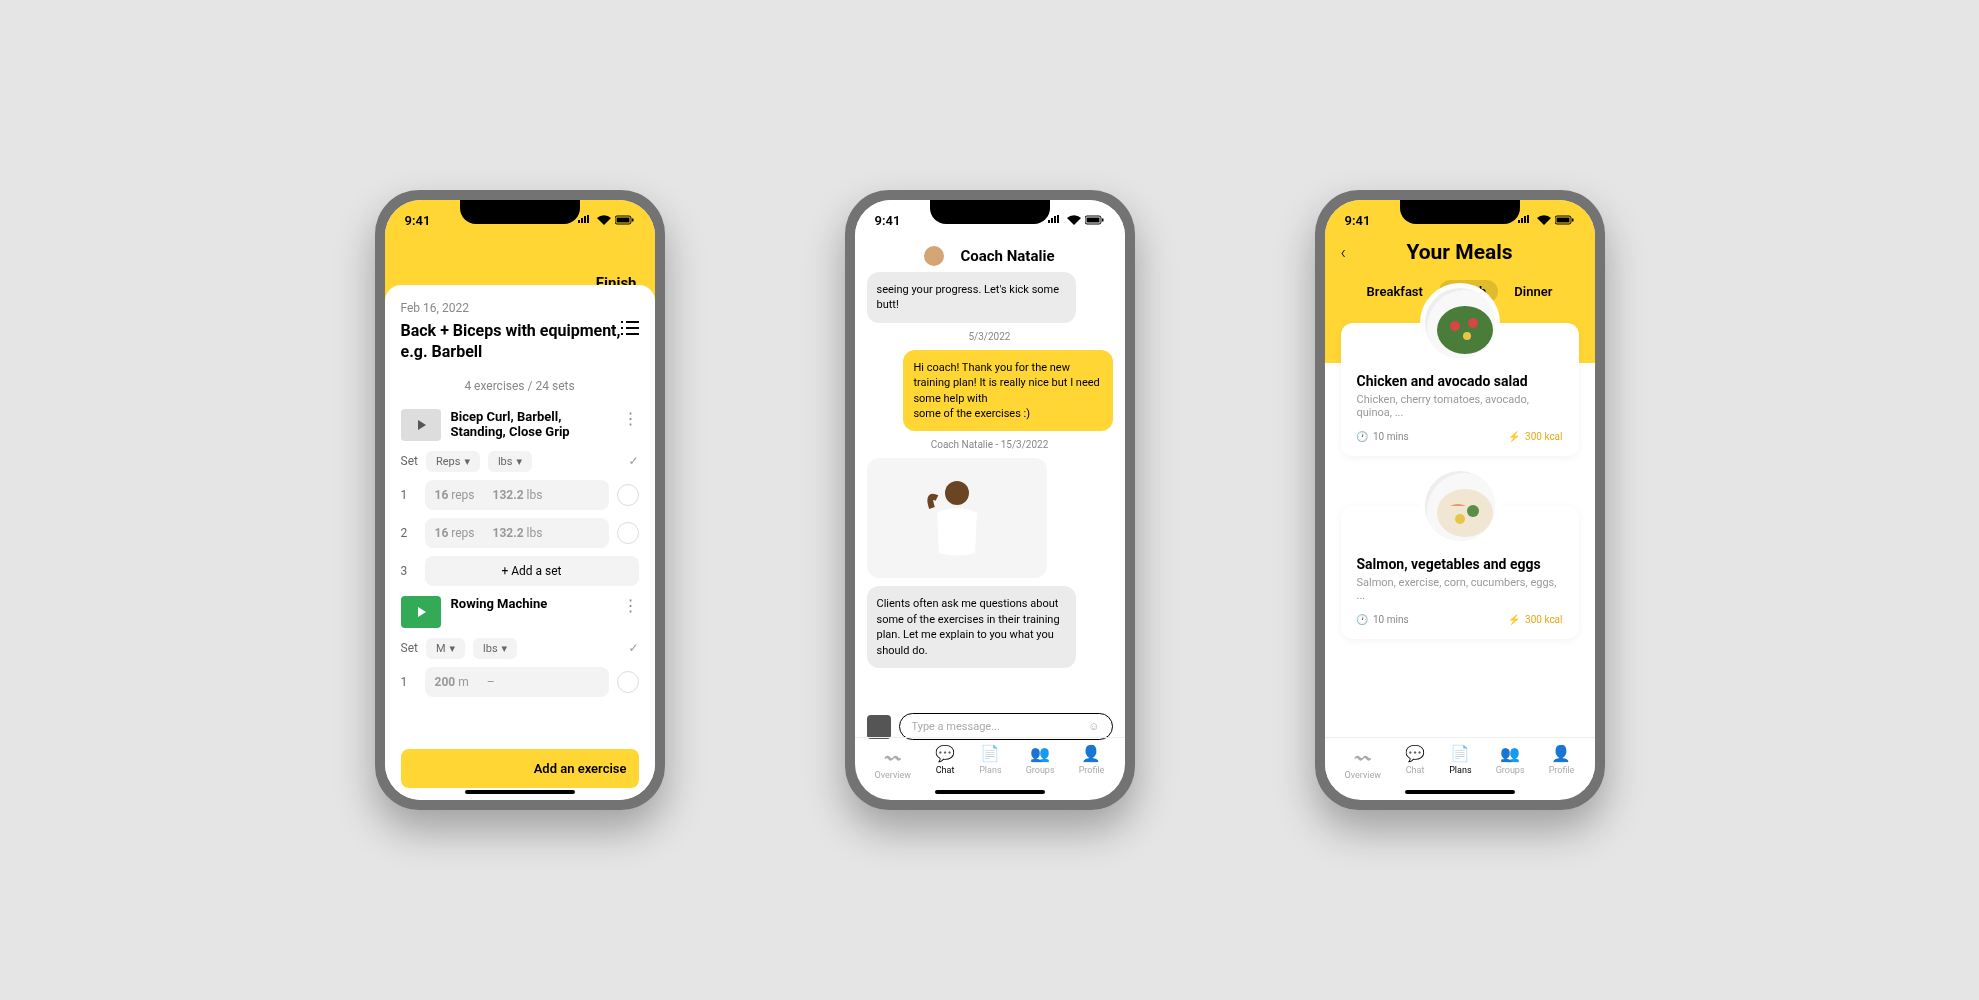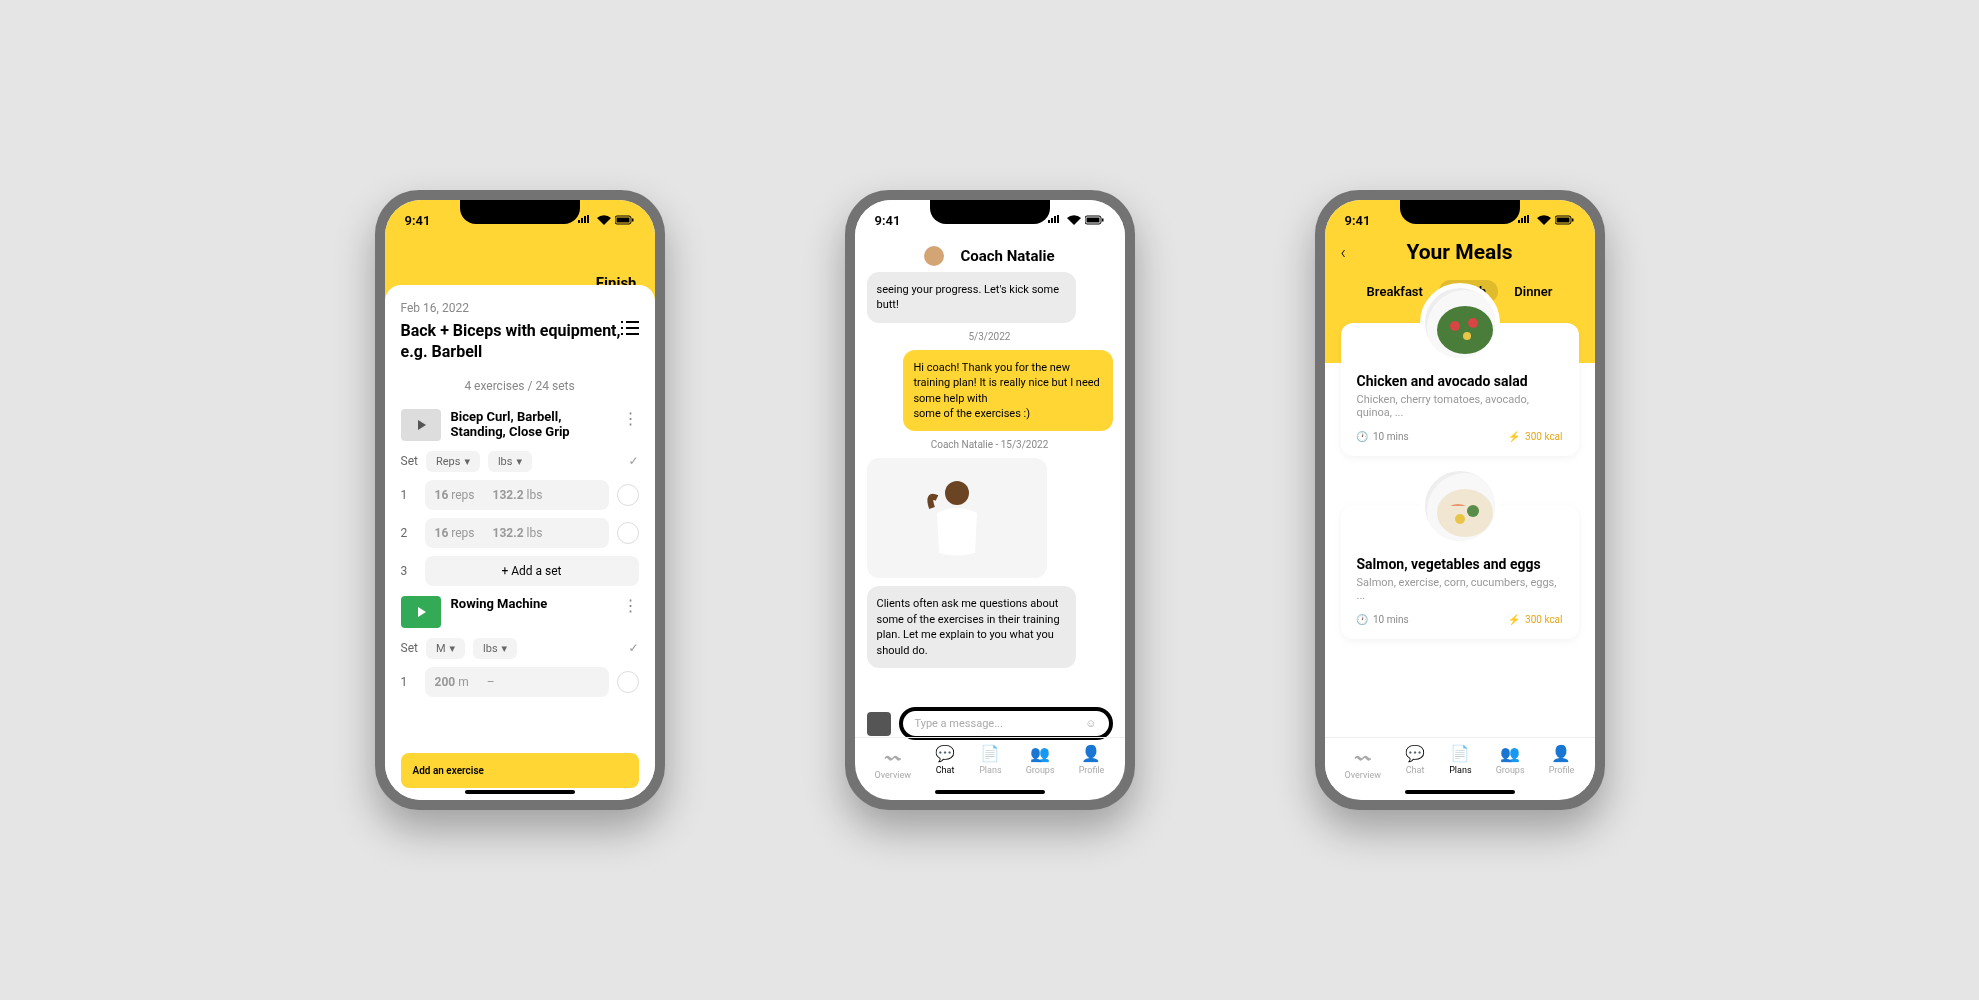--- a/index.html
+++ b/index.html
@@ -29,35 +29,35 @@
 .s1 .set-head{display:flex;align-items:center;gap:8px;font-size:12px;color:#666;margin-bottom:8px}
 .s1 .pill{background:#f3f3f3;border-radius:6px;padding:4px 10px;font-size:11px;display:flex;align-items:center;gap:4px}
 .s1 .check{margin-left:auto;color:#999}
 .s1 .set-row{display:flex;align-items:center;gap:8px;font-size:12px;margin-bottom:8px}
 .s1 .setnum{width:16px;color:#666}
 .s1 .valbox{background:#f3f3f3;border-radius:8px;padding:8px 10px;display:flex;gap:18px;flex:1}
 .s1 .valbox b{font-weight:700}
 .s1 .valbox span{color:#999}
 .s1 .circle{width:22px;height:22px;border:1.5px solid #ddd;border-radius:50%}
 .s1 .addset{background:#f3f3f3;border-radius:8px;padding:8px;text-align:center;font-size:12px;flex:1}
-.s1 .addex{position:absolute;bottom:12px;left:16px;right:16px;background:#ffd633;border-radius:8px;padding:12px;text-align:left;font-weight:600;font-size:10px}
+.s1 .addex{position:absolute;bottom:12px;left:16px;right:16px;background:#ffd633;border-radius:8px;padding:12px;text-align:right;font-weight:600;font-size:13px}
 
 
 .s2 .status-bar{background:#fff}
 .s2 .chat-head{display:flex;align-items:center;justify-content:center;gap:16px;padding:6px;font-weight:700;font-size:15px}
 .s2 .avatar-sm{width:20px;height:20px;background:#d4a574;border-radius:50%}
 .s2 .messages{padding:0 12px;height:calc(100% - 150px);overflow:hidden}
 .s2 .bub{border-radius:12px;padding:10px;font-size:11px;line-height:1.4;margin-bottom:8px;max-width:85%}
 .s2 .in{background:#ebebeb}
 .s2 .out{background:#ffd633;margin-left:auto}
 .s2 .datemark{text-align:center;font-size:10px;color:#888;margin:8px 0}
 .s2 .img-bub{width:180px;height:120px;background:#f5f5f5;border-radius:12px;margin-bottom:8px;display:flex;align-items:center;justify-content:center;overflow:hidden}
 .s2 .input-row{position:absolute;bottom:60px;left:12px;right:12px;display:flex;align-items:center;gap:8px}
 .s2 .img-btn{width:24px;height:24px;background:#555;border-radius:4px}
-.s2 .text-in{flex:1;border:4px solid #000000;border-radius:20px;padding:6px 12px;font-size:11px;color:#aaa;display:flex;justify-content:space-between;align-items:center}
+.s2 .text-in{flex:1;border:1px solid #000000;border-radius:20px;padding:6px 12px;font-size:11px;color:#aaa;display:flex;justify-content:space-between;align-items:center}
 .s2 .nav{position:absolute;bottom:14px;left:0;right:0;display:flex;justify-content:space-around;padding:6px 8px;border-top:1px solid #eee}
 .s2 .nav-item{text-align:center;font-size:9px;color:#aaa}
 .s2 .nav-item.active{color:#000}
 .s2 .nav-icon{font-size:16px;margin-bottom:2px}
 
 
 .s3 .status-bar{background:#ffd633}
 .s3 .meals-head{background:#ffd633;padding:0 16px 60px}
 .s3 .mh-row{display:flex;align-items:center;justify-content:center;position:relative;margin-bottom:16px}
 .s3 .back{position:absolute;left:0;font-size:18px;font-weight:300}

